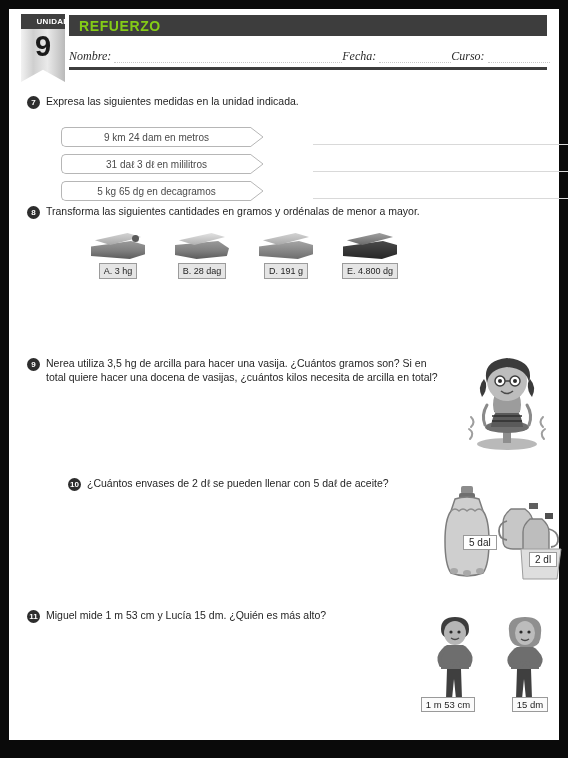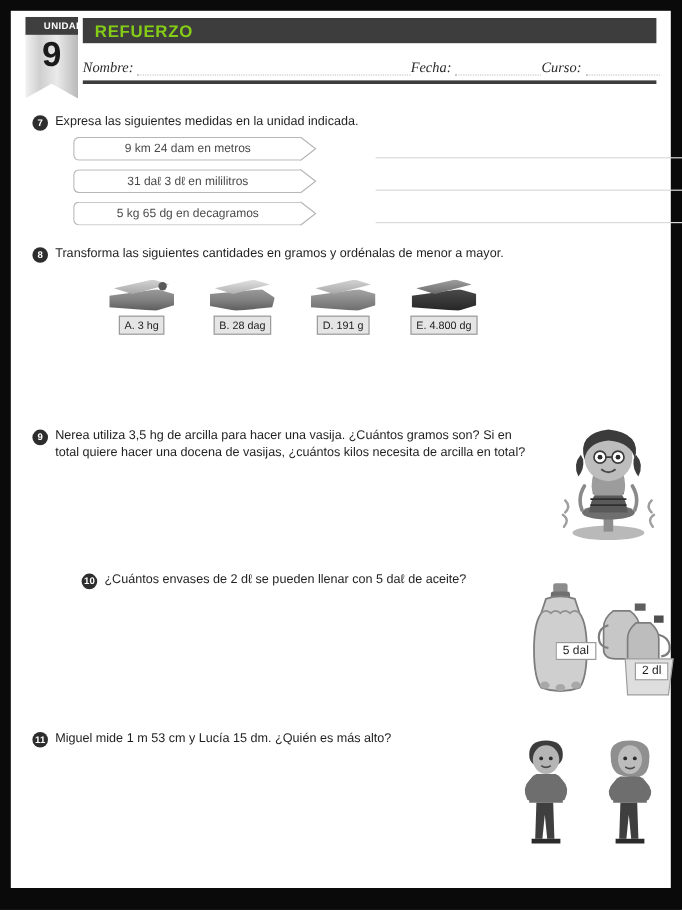--- a/index.html
+++ b/index.html
@@ -157,21 +157,21 @@
   .ex-text {
     font-size: 10.5px;
     color: #1f1f1f;
     line-height: 13.5px;
     max-width: 392px;
   }
 
   
   #ex7 { top: 86px; }
   .tag-list {
-    margin-top: 5px;
+    margin-top: 18px;
     margin-left: 34px;
   }
   .tag-row {
     position: relative;
     height: 22px;
     margin-bottom: 5px;
   }
   .tag {
     position: absolute;
     left: 0; top: 0;
@@ -547,16 +547,24 @@
       <circle cx="116" cy="17" r="1.6" fill="#2b2b2b"></circle>
       <path d="M108 24 Q112 27 116 24" stroke="#4a4a4a" stroke-width="1.3" fill="none"></path>
       <path d="M104 32 h16 q6 2 6 10 v12 h-28 v-12 q0 -8 6 -10 z" fill="#6e6e6e"></path>
       <path d="M100 38 q-6 6 -2 12 q8 2 12 -2" fill="none" stroke="#6e6e6e" stroke-width="4" stroke-linecap="round"></path>
       <path d="M124 38 q6 6 2 12 q-8 2 -12 -2" fill="none" stroke="#6e6e6e" stroke-width="4" stroke-linecap="round"></path>
       <path d="M104 54 h14 l1 30 h-6 l-2 -20 l-2 20 h-6 z" fill="#3f3f3f"></path>
       <path d="M100 84 h12 v4 h-12 z" fill="#2b2b2b"></path>
       <path d="M112 84 h12 v4 h-12 z" fill="#2b2b2b"></path>
     </svg>
 
+    <div class="people-labels">
+      <div>
+            <span class="person-label">1 m 53 cm</span>
+          </div>
+      <div>
+            <span class="person-label">15 dm</span>
+          </div>
+    </div>
   </div>
 
 </div>
 </div>
 
 </body></html>

